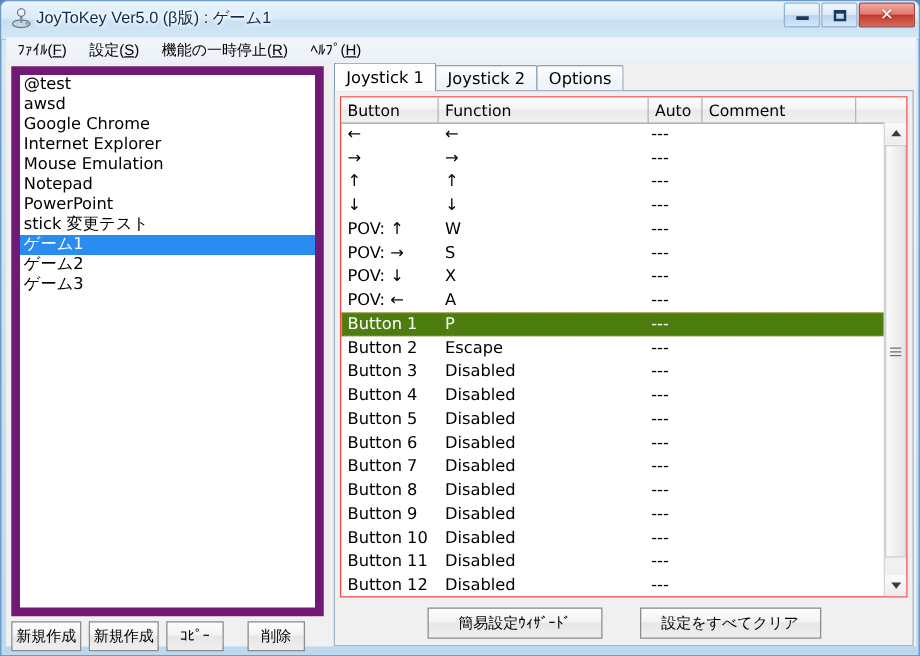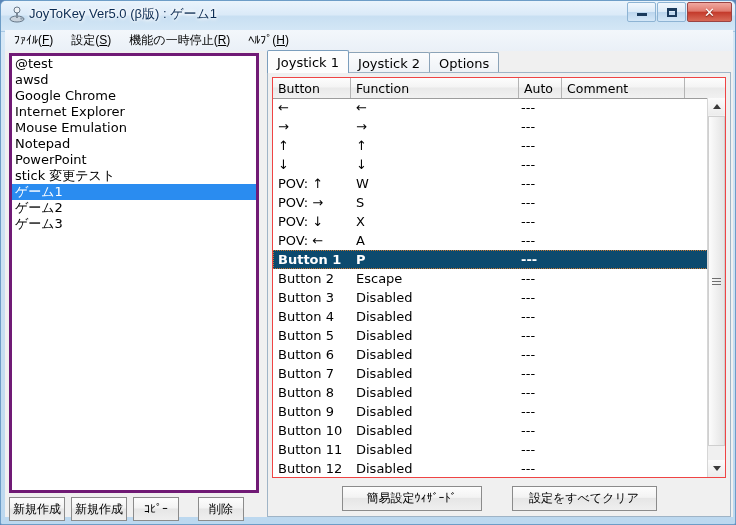--- a/index.html
+++ b/index.html
@@ -75,21 +75,21 @@
 
   
   .leftpane{
     position:absolute;left:0px;top:0px;width:258px;height:466px;
     background:#f0f0f0;
     box-sizing:border-box;
   }
   .listbox{
     position:absolute;left:4px;top:2px;width:250px;height:440px;
     background:#fff;
-    border:3px solid #701a75;
+    border:7px solid #701a75;
     box-sizing:border-box;
     overflow:hidden;
   }
   .litem{
     height:16px;line-height:16px;
     padding-left:3px;
     font-size:13px;color:#000;
     white-space:nowrap;
     font-family:"DejaVu Sans","Liberation Sans",sans-serif;
   }
@@ -182,24 +182,23 @@
 
   .lvbody{position:absolute;left:0;top:20px;right:17px;bottom:0;overflow:hidden;}
   .lvrow{
     height:19px;line-height:19px;
     display:flex;
     font-size:13px;color:#000;
     white-space:nowrap;
     font-family:"DejaVu Sans","Liberation Sans",sans-serif;
   }
   .lvrow.sel{
-    background:#0c4a6e;color:#fff;
+    background:#4d7c0f;color:#fff;
     outline:1px dotted #c87832;
     outline-offset:-1px;
-    font-weight:bold;
   }
   .c-button{width:78px;padding-left:5px;box-sizing:border-box;}
   .c-function{width:168px;padding-left:5px;box-sizing:border-box;}
   .c-auto{width:43px;box-sizing:border-box;text-align:left;padding-left:2px;}
   .c-comment{width:123px;padding-left:5px;box-sizing:border-box;}
 
   
   .vsb{
     position:absolute;right:0;top:20px;width:17px;bottom:0;
     background:#f0f0f0;

